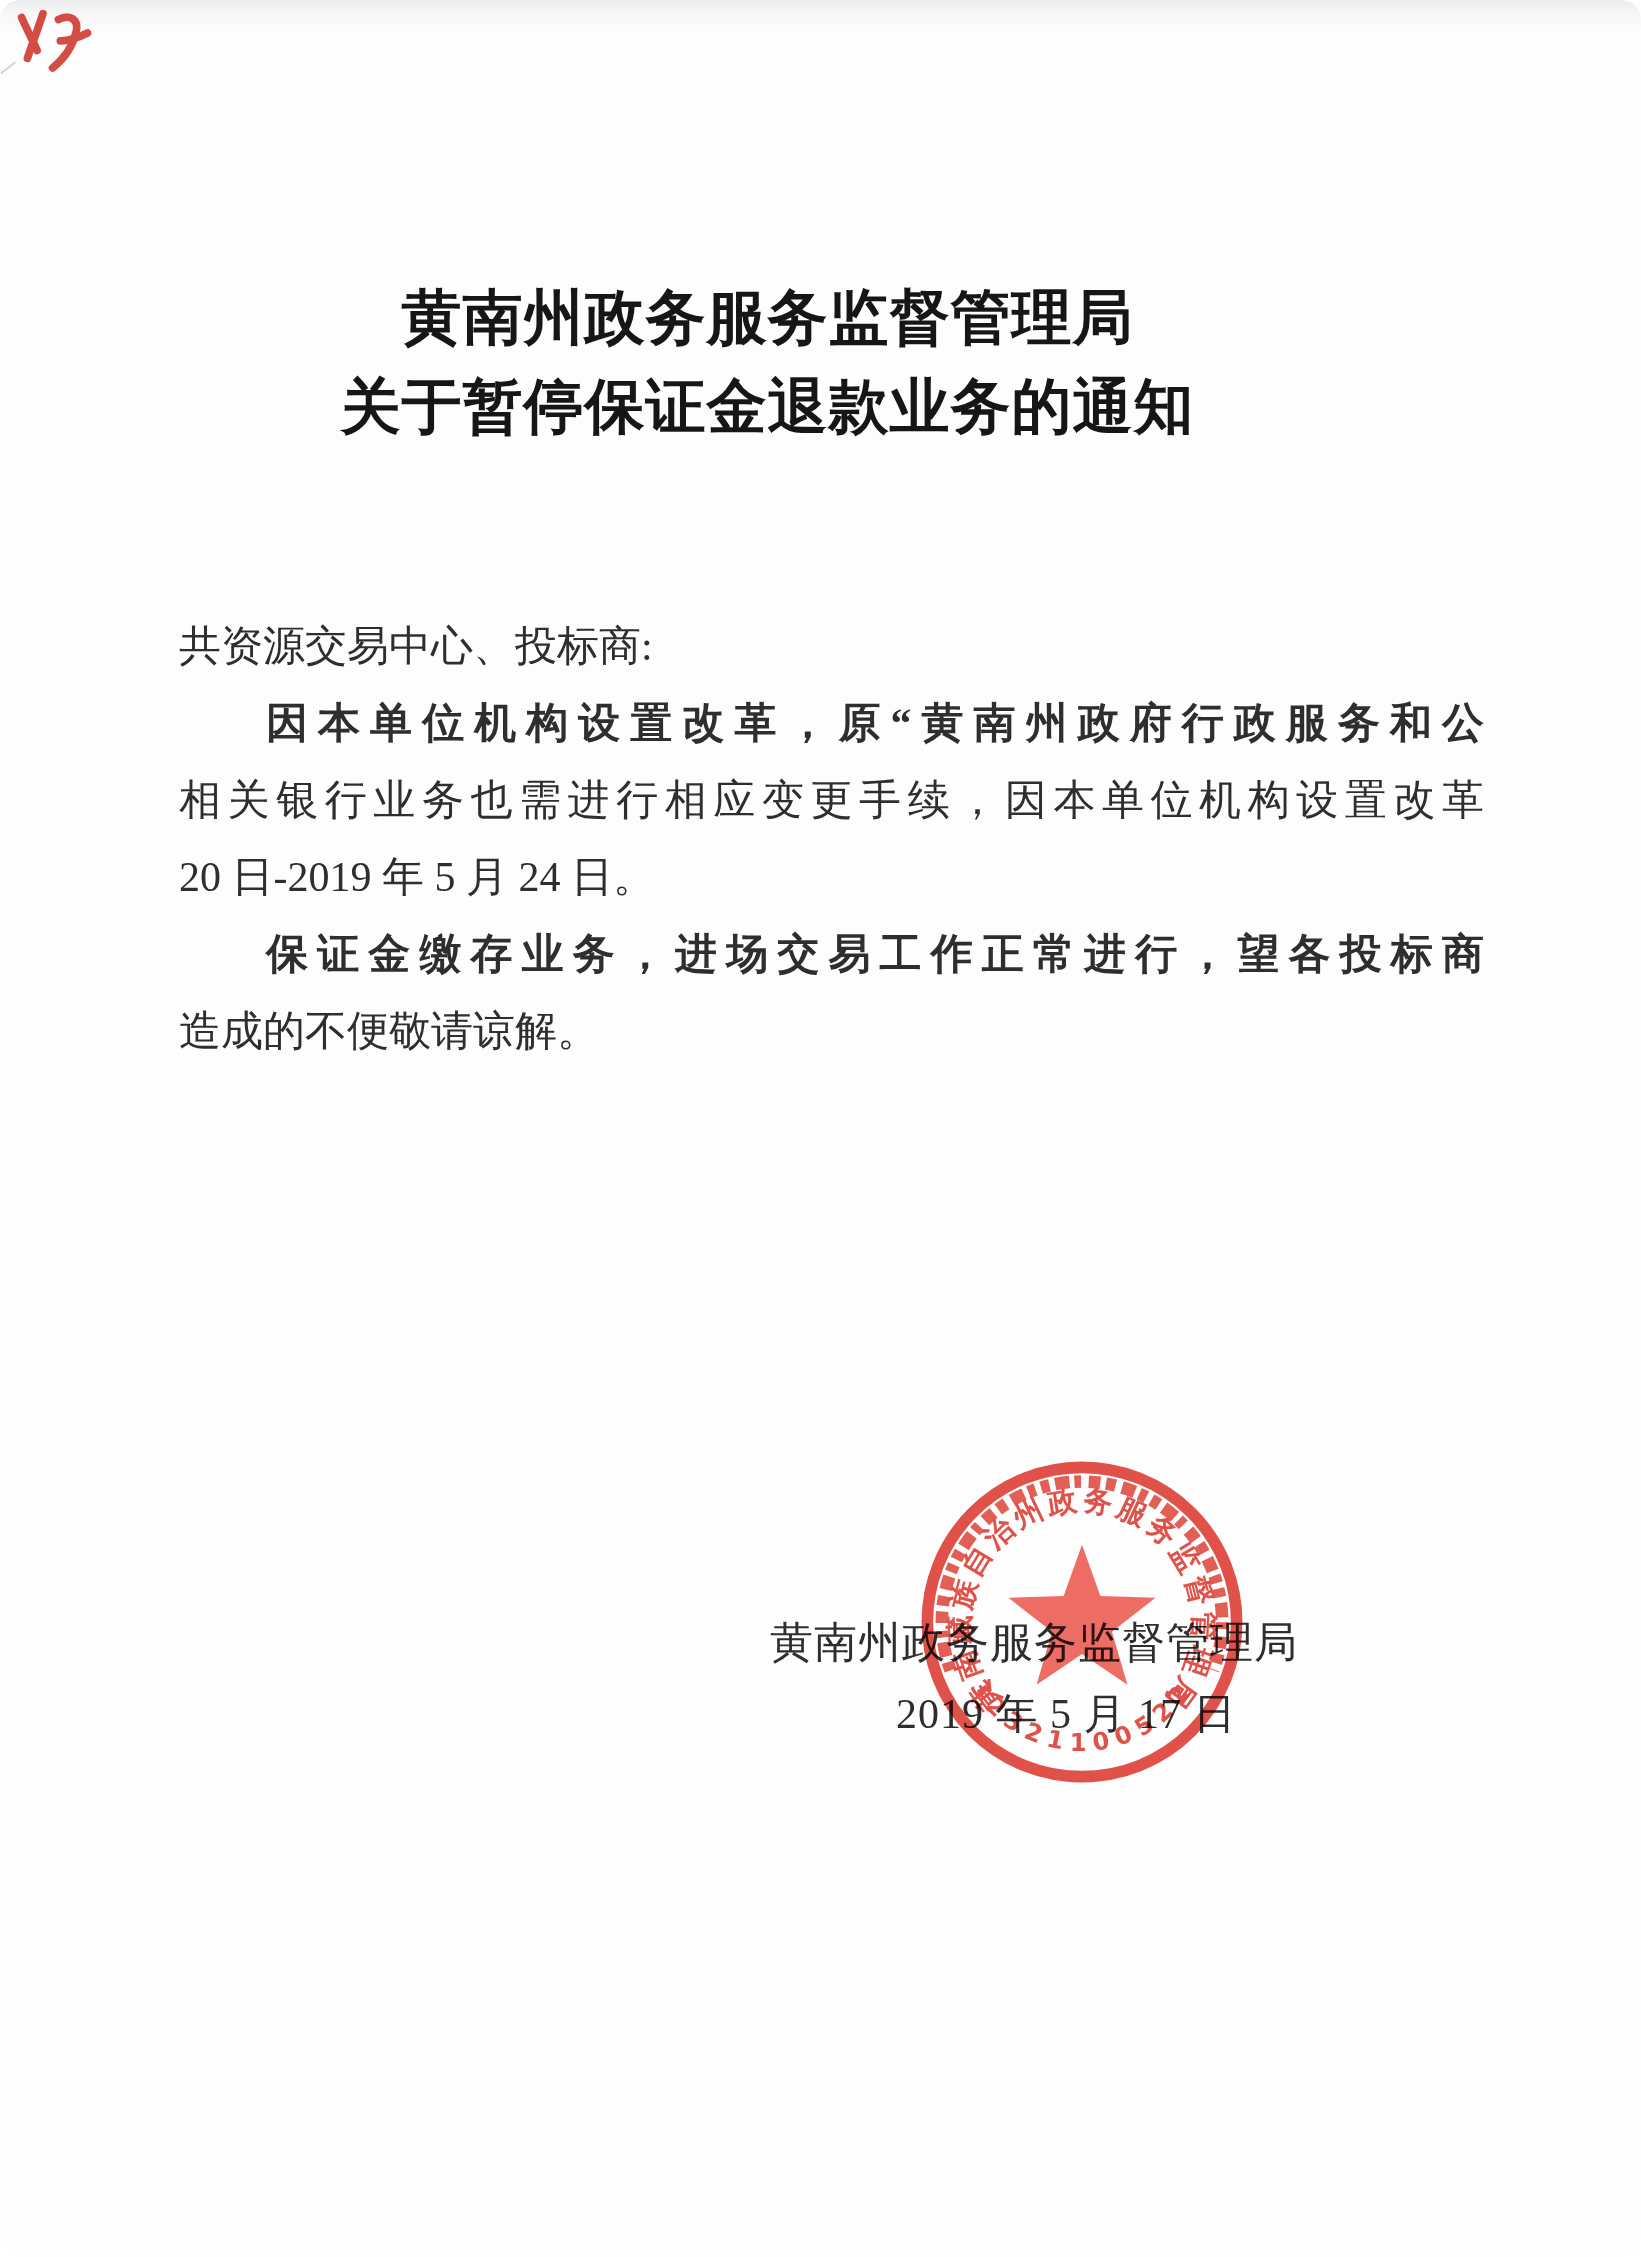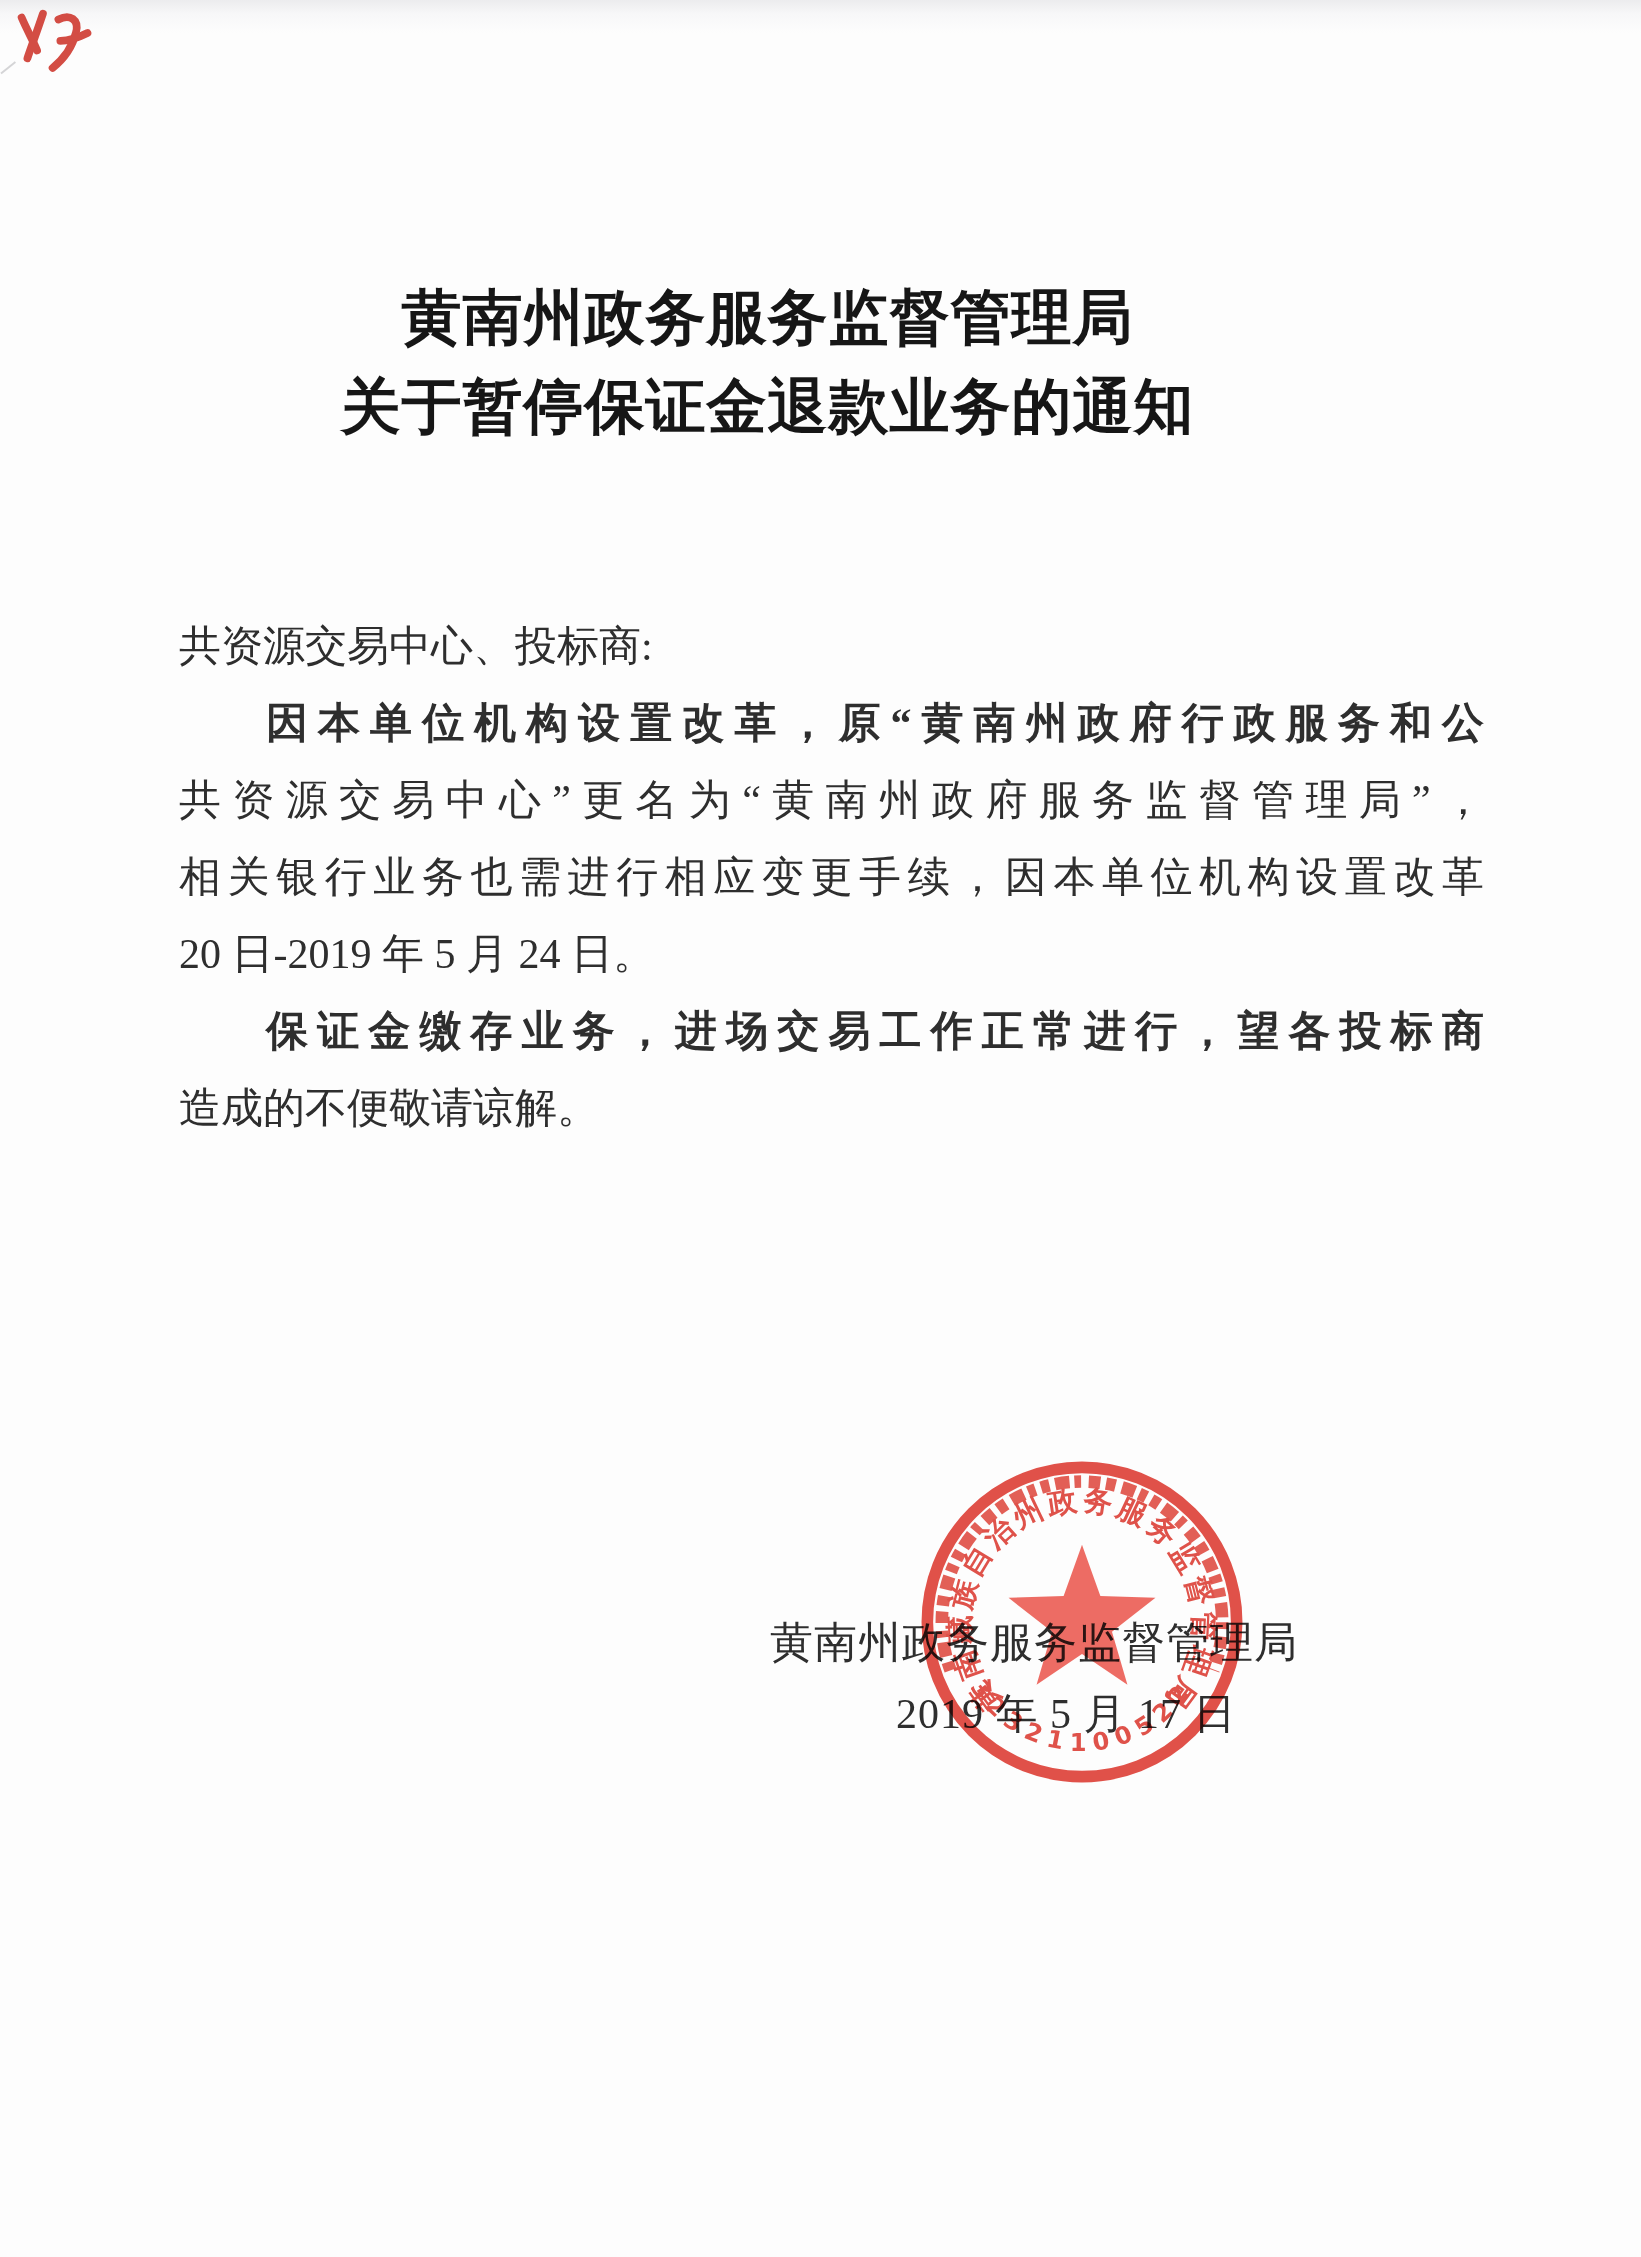--- a/index.html
+++ b/index.html
@@ -7,20 +7,21 @@
     width:1641px;height:2257px;
     background:#ffffff;
     font-family:"Liberation Serif","DejaVu Serif",serif;
   }
   .page{
     position:relative;
     width:1641px;height:2257px;
     background:linear-gradient(#ececee 0px,#f7f7f8 13.5px,#fdfdfd 33px,#fdfdfd 100%);
     overflow:hidden;
     color:#2b2b2b;
+    border-radius:20px;
   }
   
   .title-line{
     position:absolute;left:58px;right:164px;
     text-align:center;
     font-size:60px;font-weight:bold;color:#161616;
     letter-spacing:1px;
     white-space:nowrap;
   }
   .title-line.l1{top:278px;}
@@ -84,21 +85,20 @@
   <svg class="pencil-mark" viewBox="0 0 18 16">
     <path d="M1 14 L 16 2" stroke="#b9b9bd" stroke-width="2" fill="none" opacity="0.6"></path>
   </svg>
 
   <div class="title-line l1">黄南州政务服务监督管理局</div>
   <div class="title-line l2">关于暂停保证金退款业务的通知</div>
 
   <div class="textcol">
     <div class="bline">共资源交易中心、投标商:</div>
     <div class="bline j indent">因本单位机构设置改革，原“黄南州政府行政服务和公</div>
-    <div class="bline j">共资源交易中心”更名为“黄南州政府服务监督管理局”，</div>
     <div class="bline j">相关银行业务也需进行相应变更手续，因本单位机构设置改革</div>
     <div class="bline">20 日-2019 年 5 月 24 日。</div>
     <div class="bline j indent">保证金缴存业务，进场交易工作正常进行，望各投标商</div>
     <div class="bline">造成的不便敬请谅解。</div>
   </div>
 
   <div class="sig-line">黄南州政务服务监督管理局</div>
   <div class="date-line">2019 年 5 月 17 日</div>
 
   <svg class="seal" viewBox="0 0 360 360">

